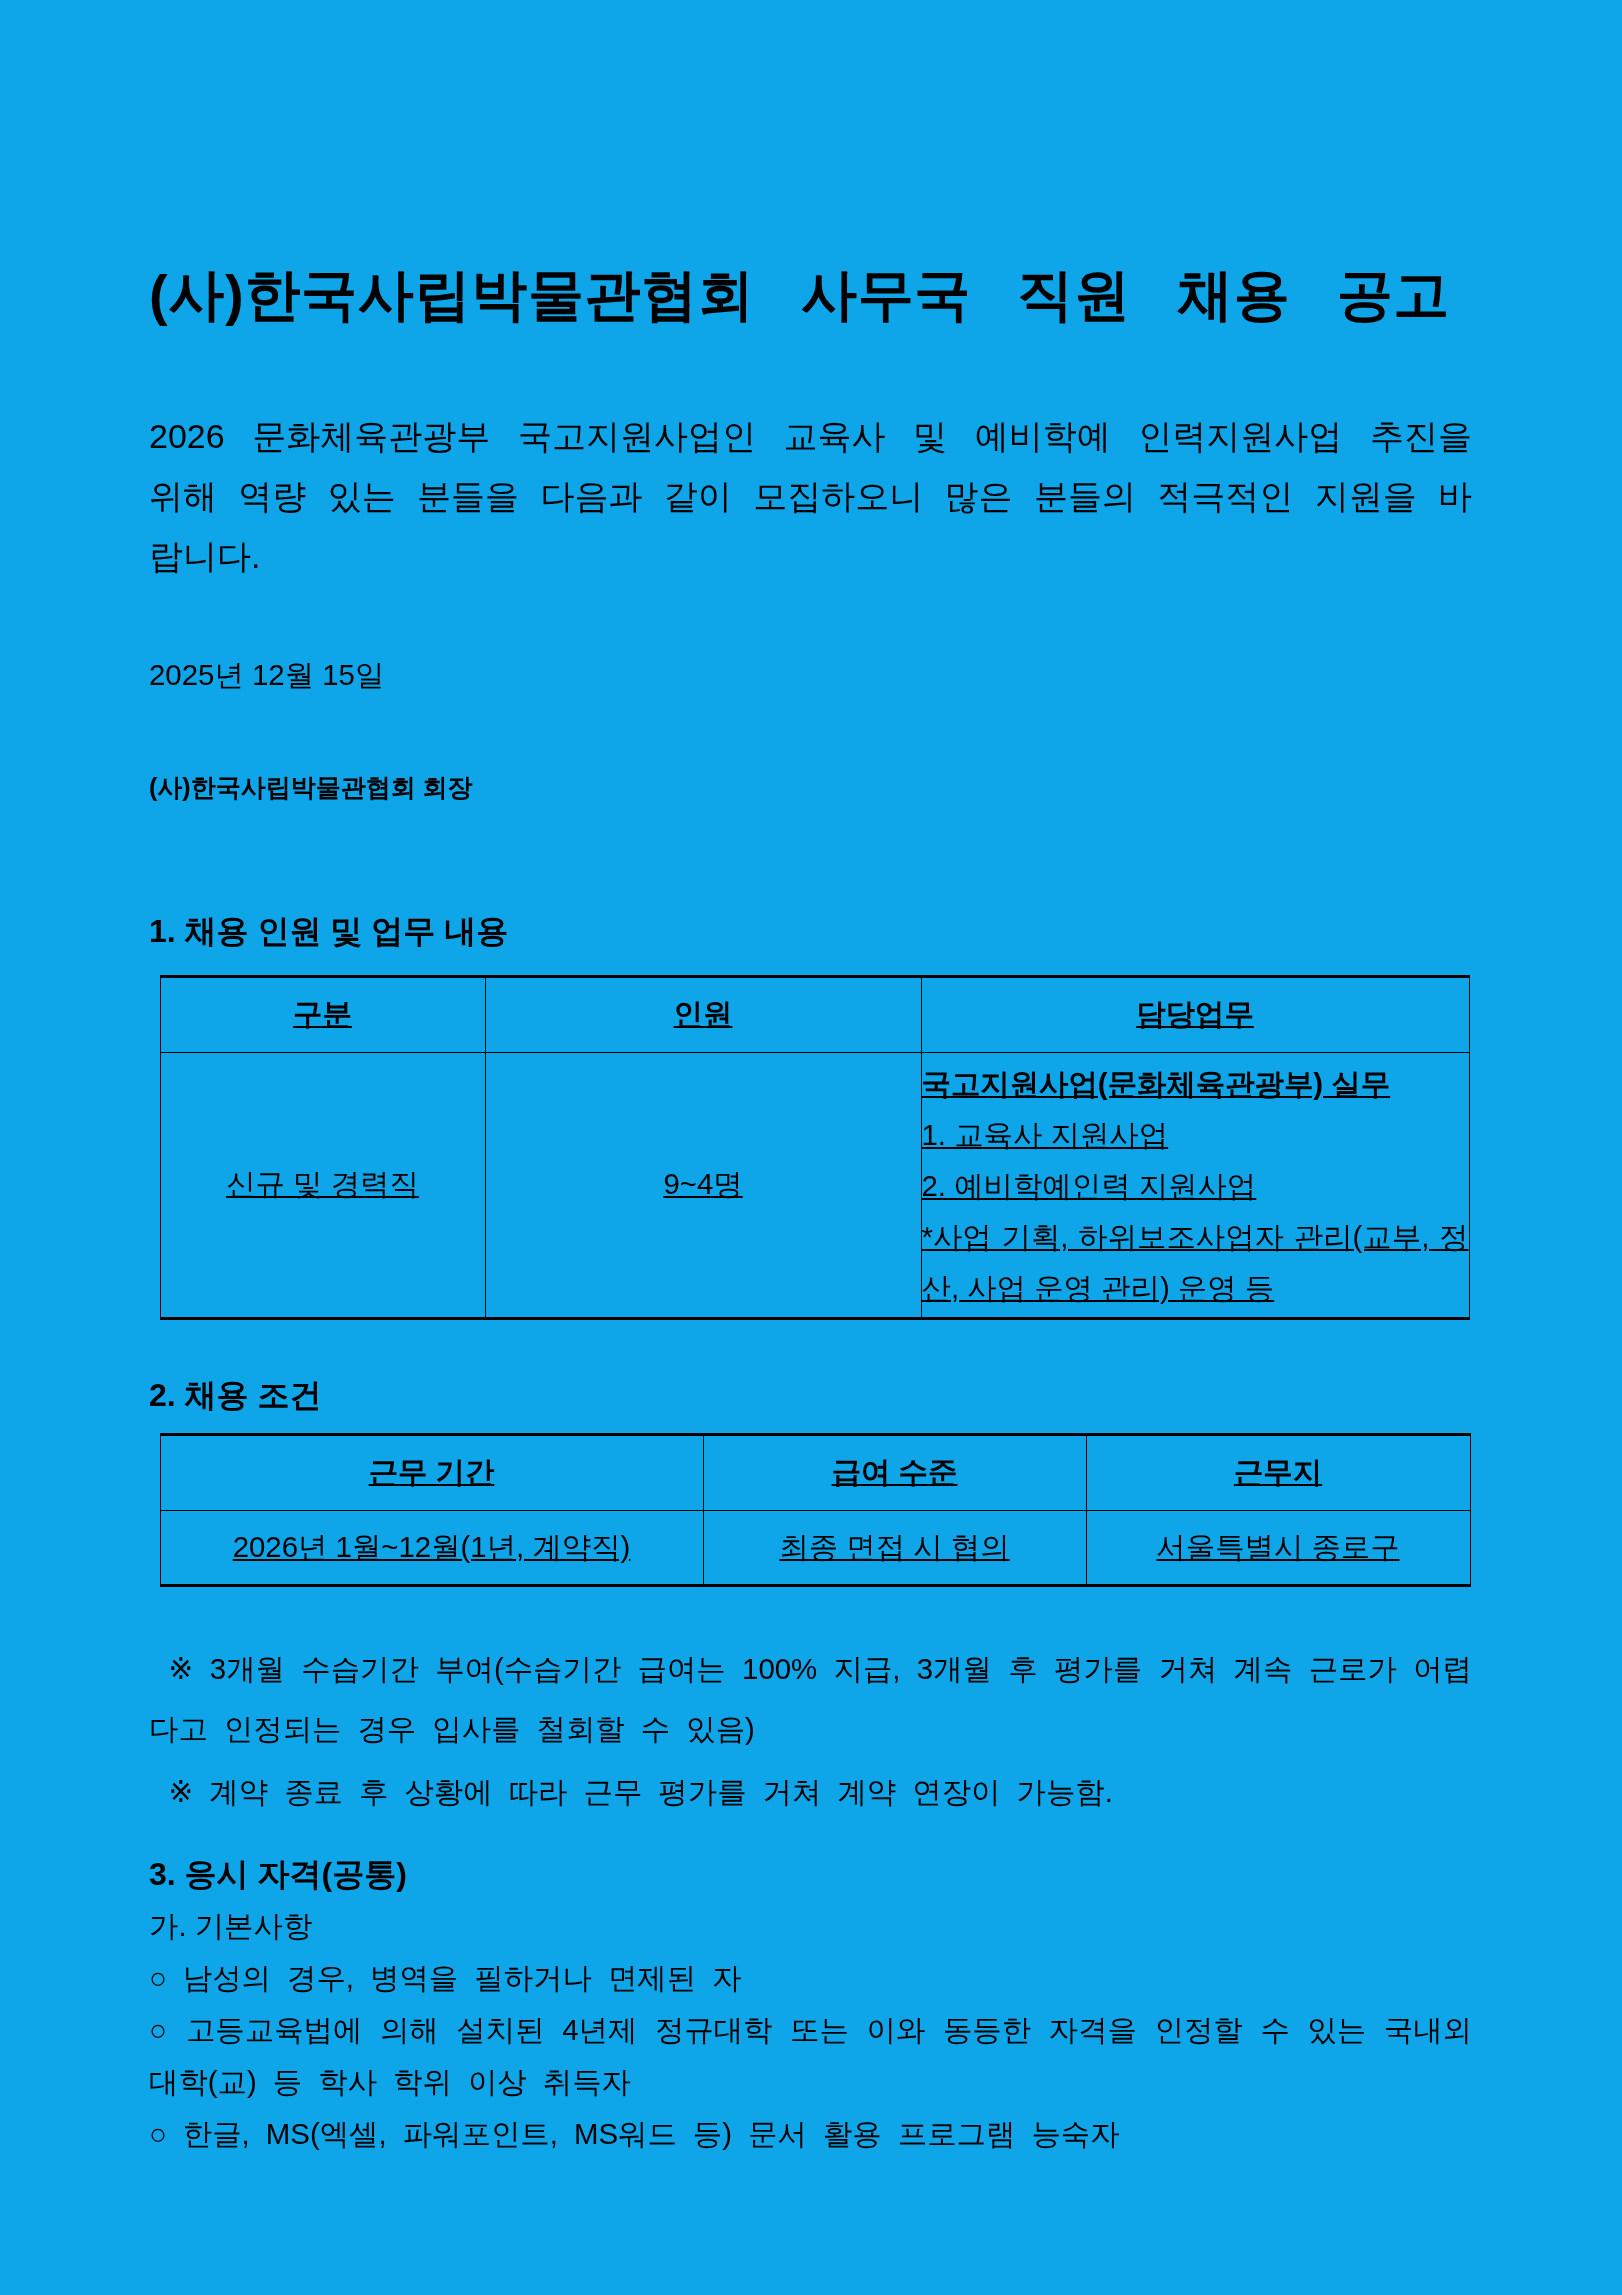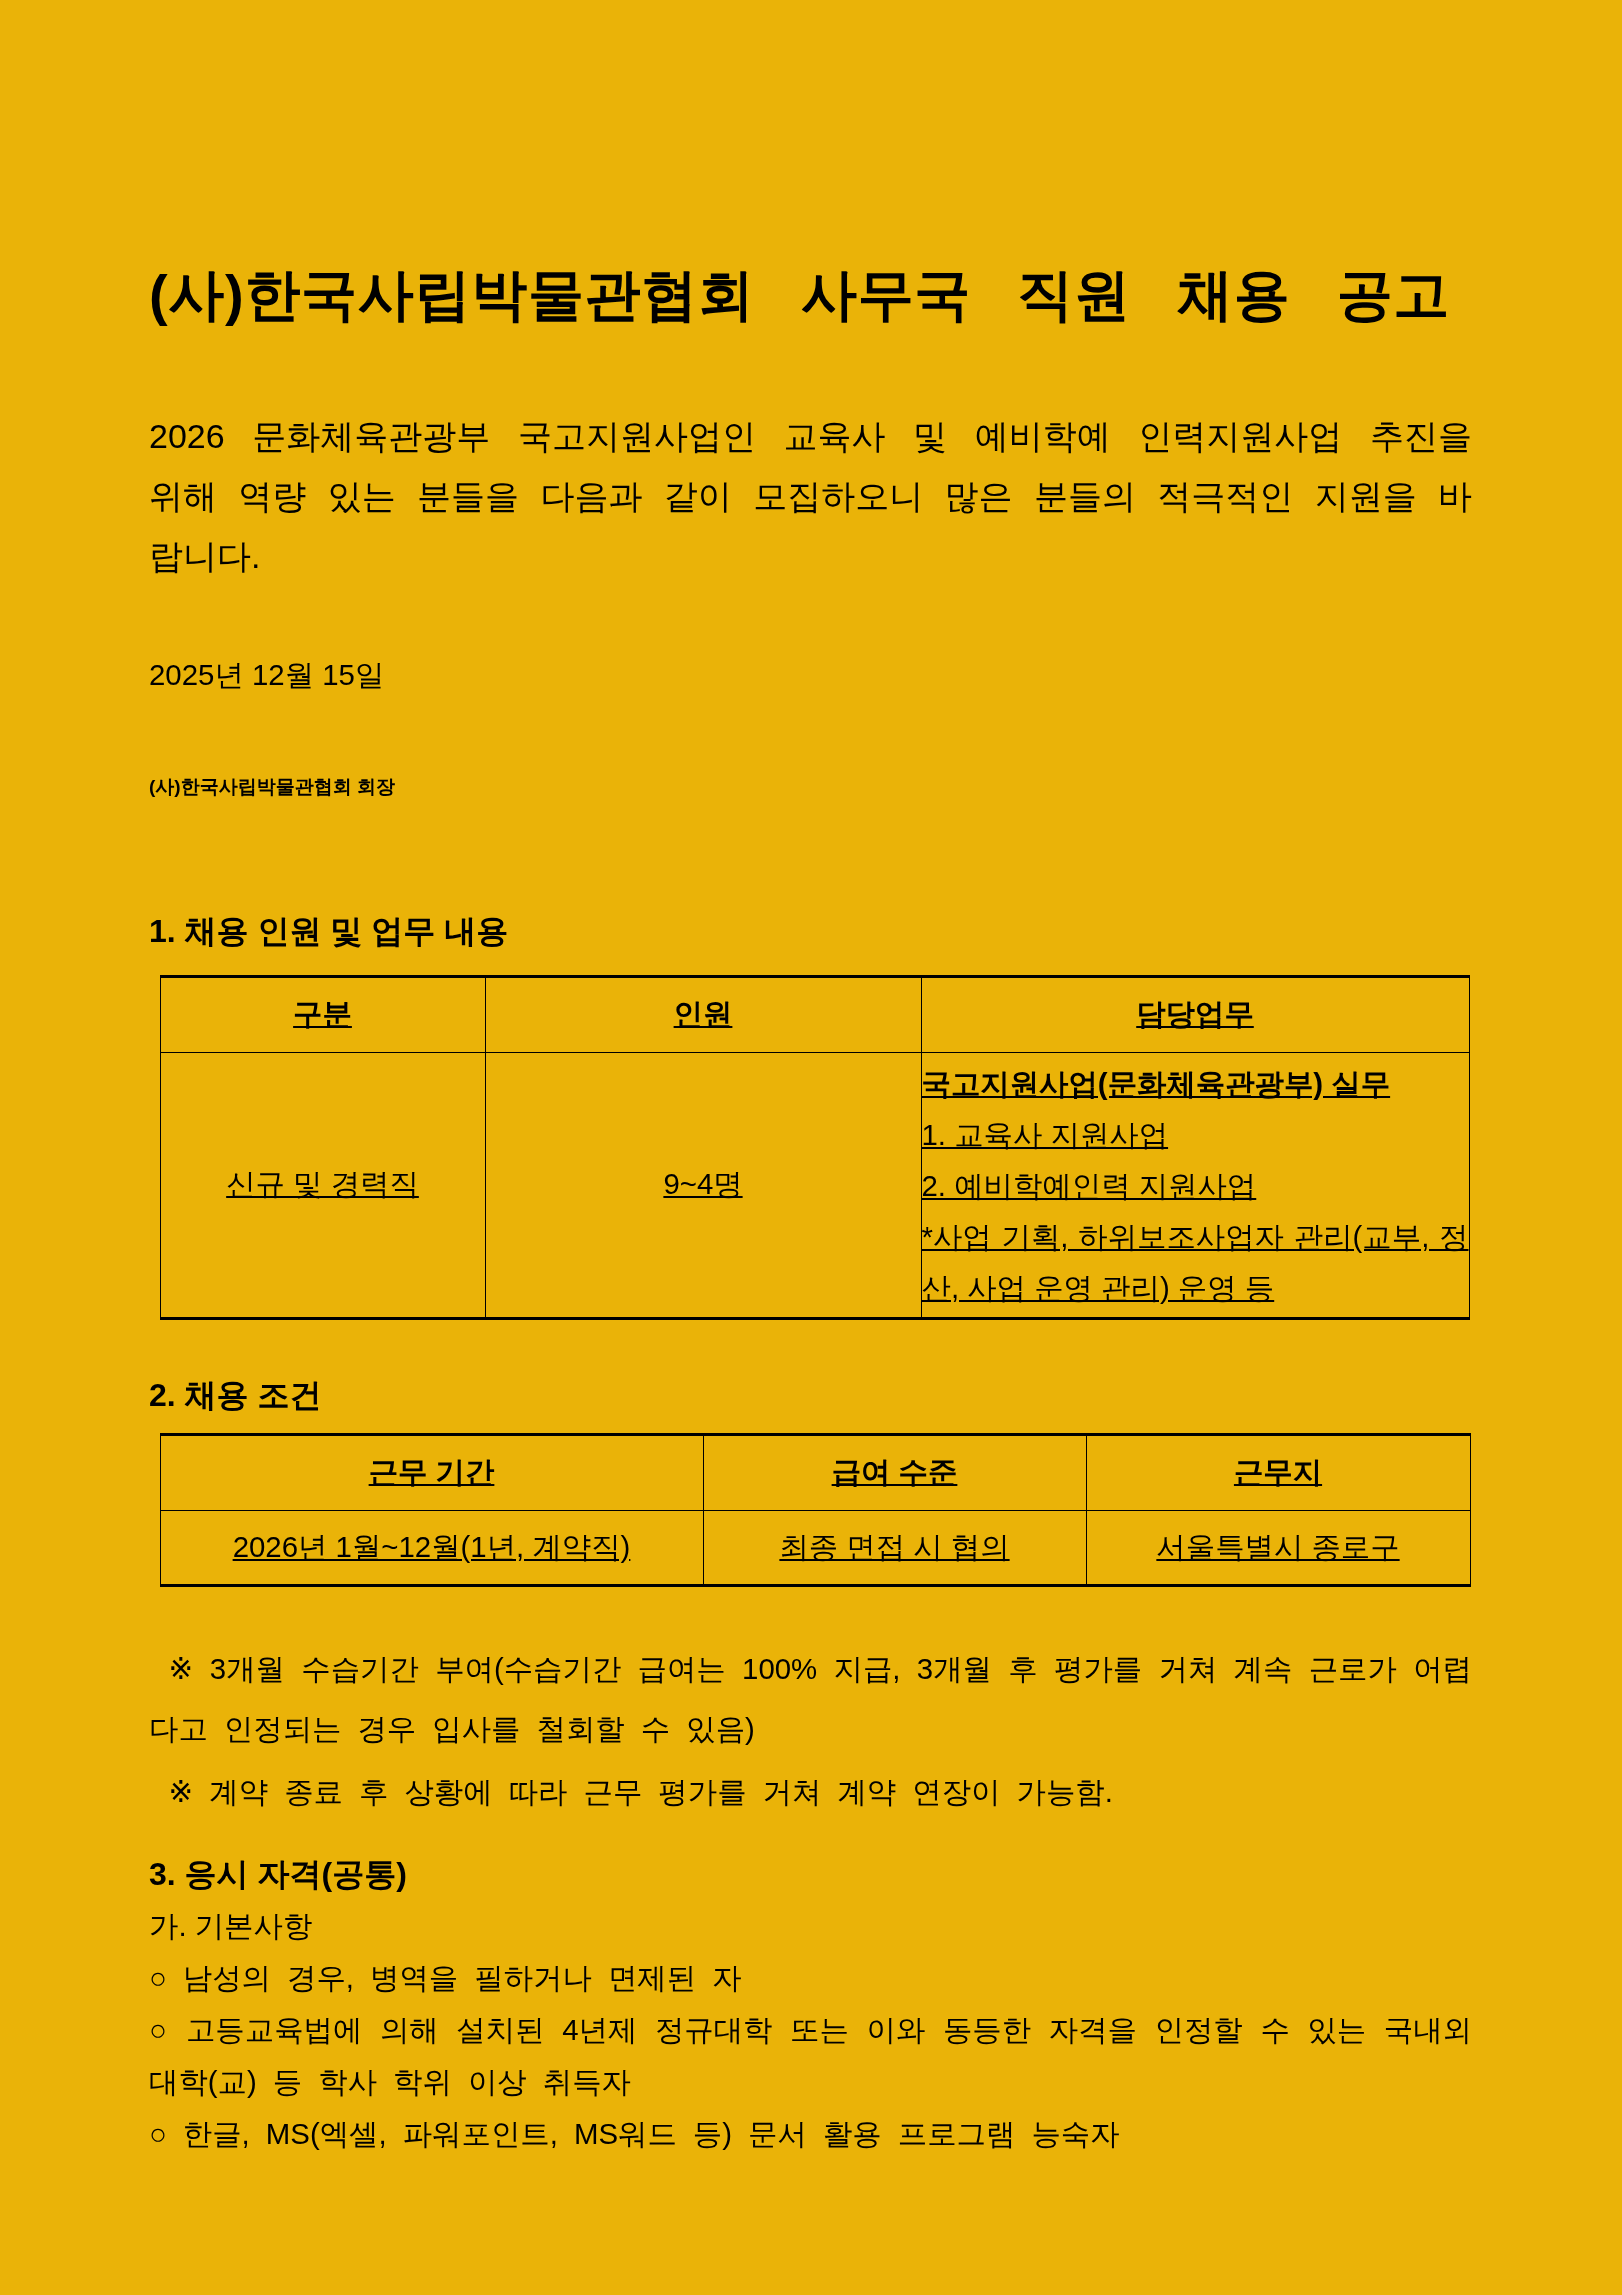--- a/index.html
+++ b/index.html
@@ -4,21 +4,21 @@
 <style>
   html, body {
     margin: 0;
     padding: 0;
     background: #ffffff;
   }
   .page {
     position: relative;
     width: 1622px;
     height: 2295px;
-    background: #eab308;
+    background: #0ea5e9;
     color: #000000;
     font-family: "Liberation Sans", "DejaVu Sans", sans-serif;
     box-sizing: border-box;
     padding: 0 150px 0 149px;
     overflow: hidden;
   }
   .doc-title {
     margin-top: 258px;
     font-size: 56px;
     font-weight: bold;
@@ -34,21 +34,21 @@
     text-align: justify;
     word-spacing: 11.8px;
   }
   .date-line {
     margin-top: 59px;
     font-size: 29.4px;
     line-height: 60px;
   }
   .signature-line {
     margin-top: 52px;
-    font-size: 19px;
+    font-size: 25px;
     line-height: 60px;
     font-weight: bold;
   }
   .sec-heading {
     font-size: 32px;
     font-weight: bold;
     line-height: 52px;
   }
   .h1-heading { margin-top: 88px; }
   .h2-heading { margin-top: 49px; }

